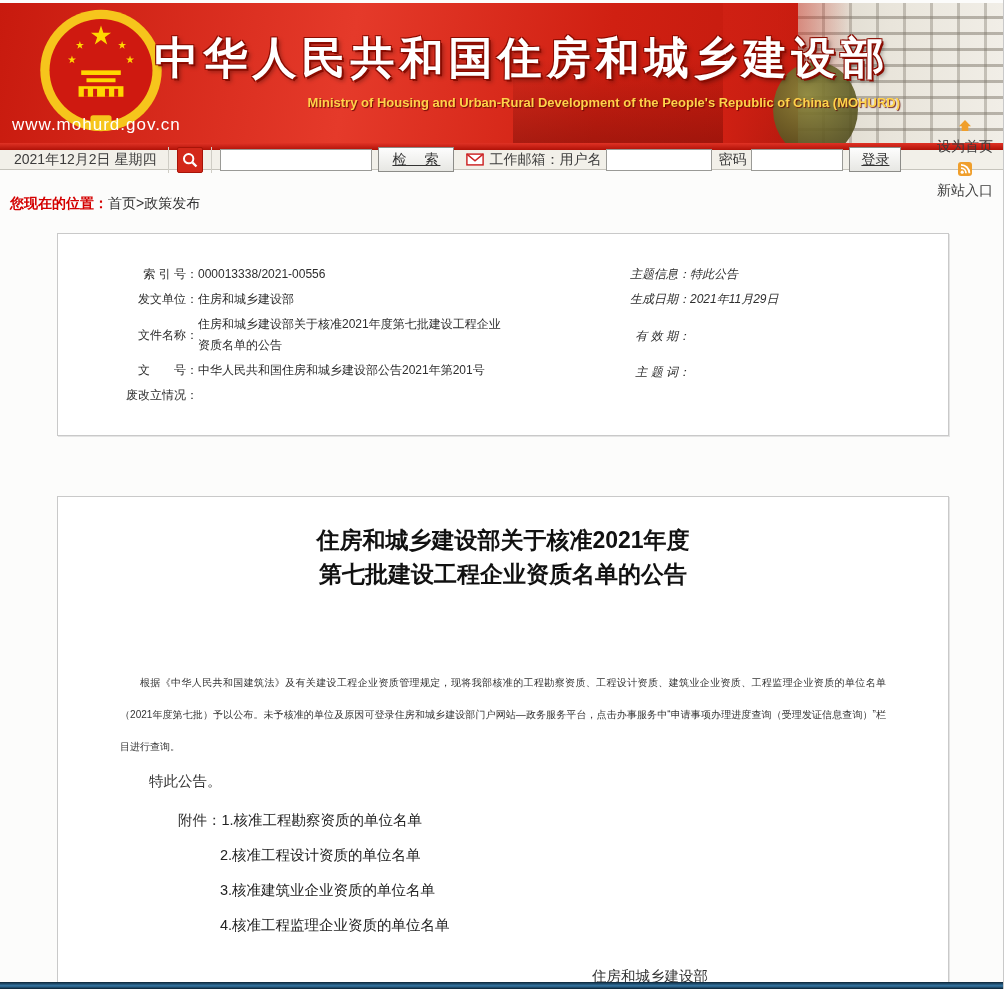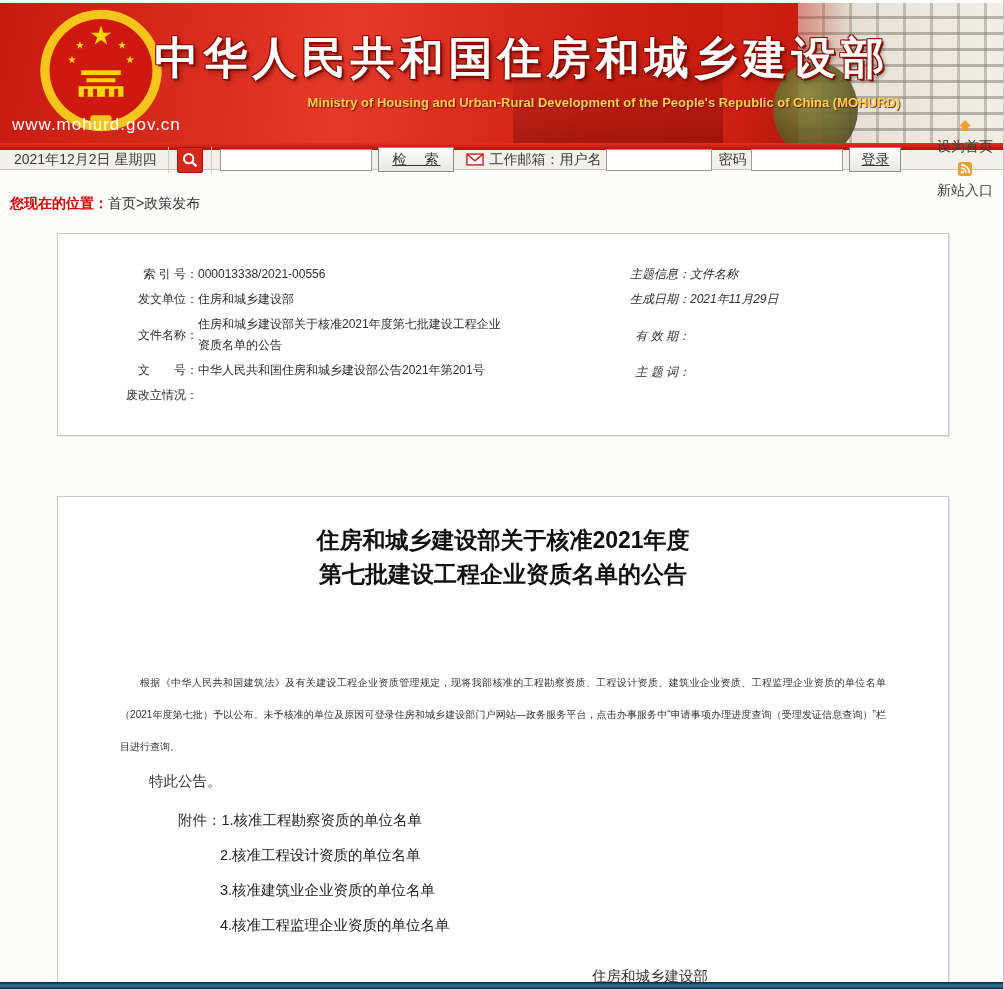--- a/index.html
+++ b/index.html
@@ -187,21 +187,21 @@
         <span class="m-value">中华人民共和国住房和城乡建设部公告2021年第201号</span>
       </div>
       <div class="m-row">
         <span class="m-label">废改立情况：</span>
         <span class="m-value"></span>
       </div>
     </div>
     <div class="meta-right">
       <div class="m-row">
         <span class="m-label">主题信息：</span>
-        <span class="m-value">文件名称</span>
+        <span class="m-value">特此公告</span>
       </div>
       <div class="m-row">
         <span class="m-label">生成日期：</span>
         <span class="m-value">2021年11月29日</span>
       </div>
       <div class="m-row mr-gap1">
         <span class="m-label">有 效 期：</span>
         <span class="m-value"></span>
       </div>
       <div class="m-row mr-gap2">

